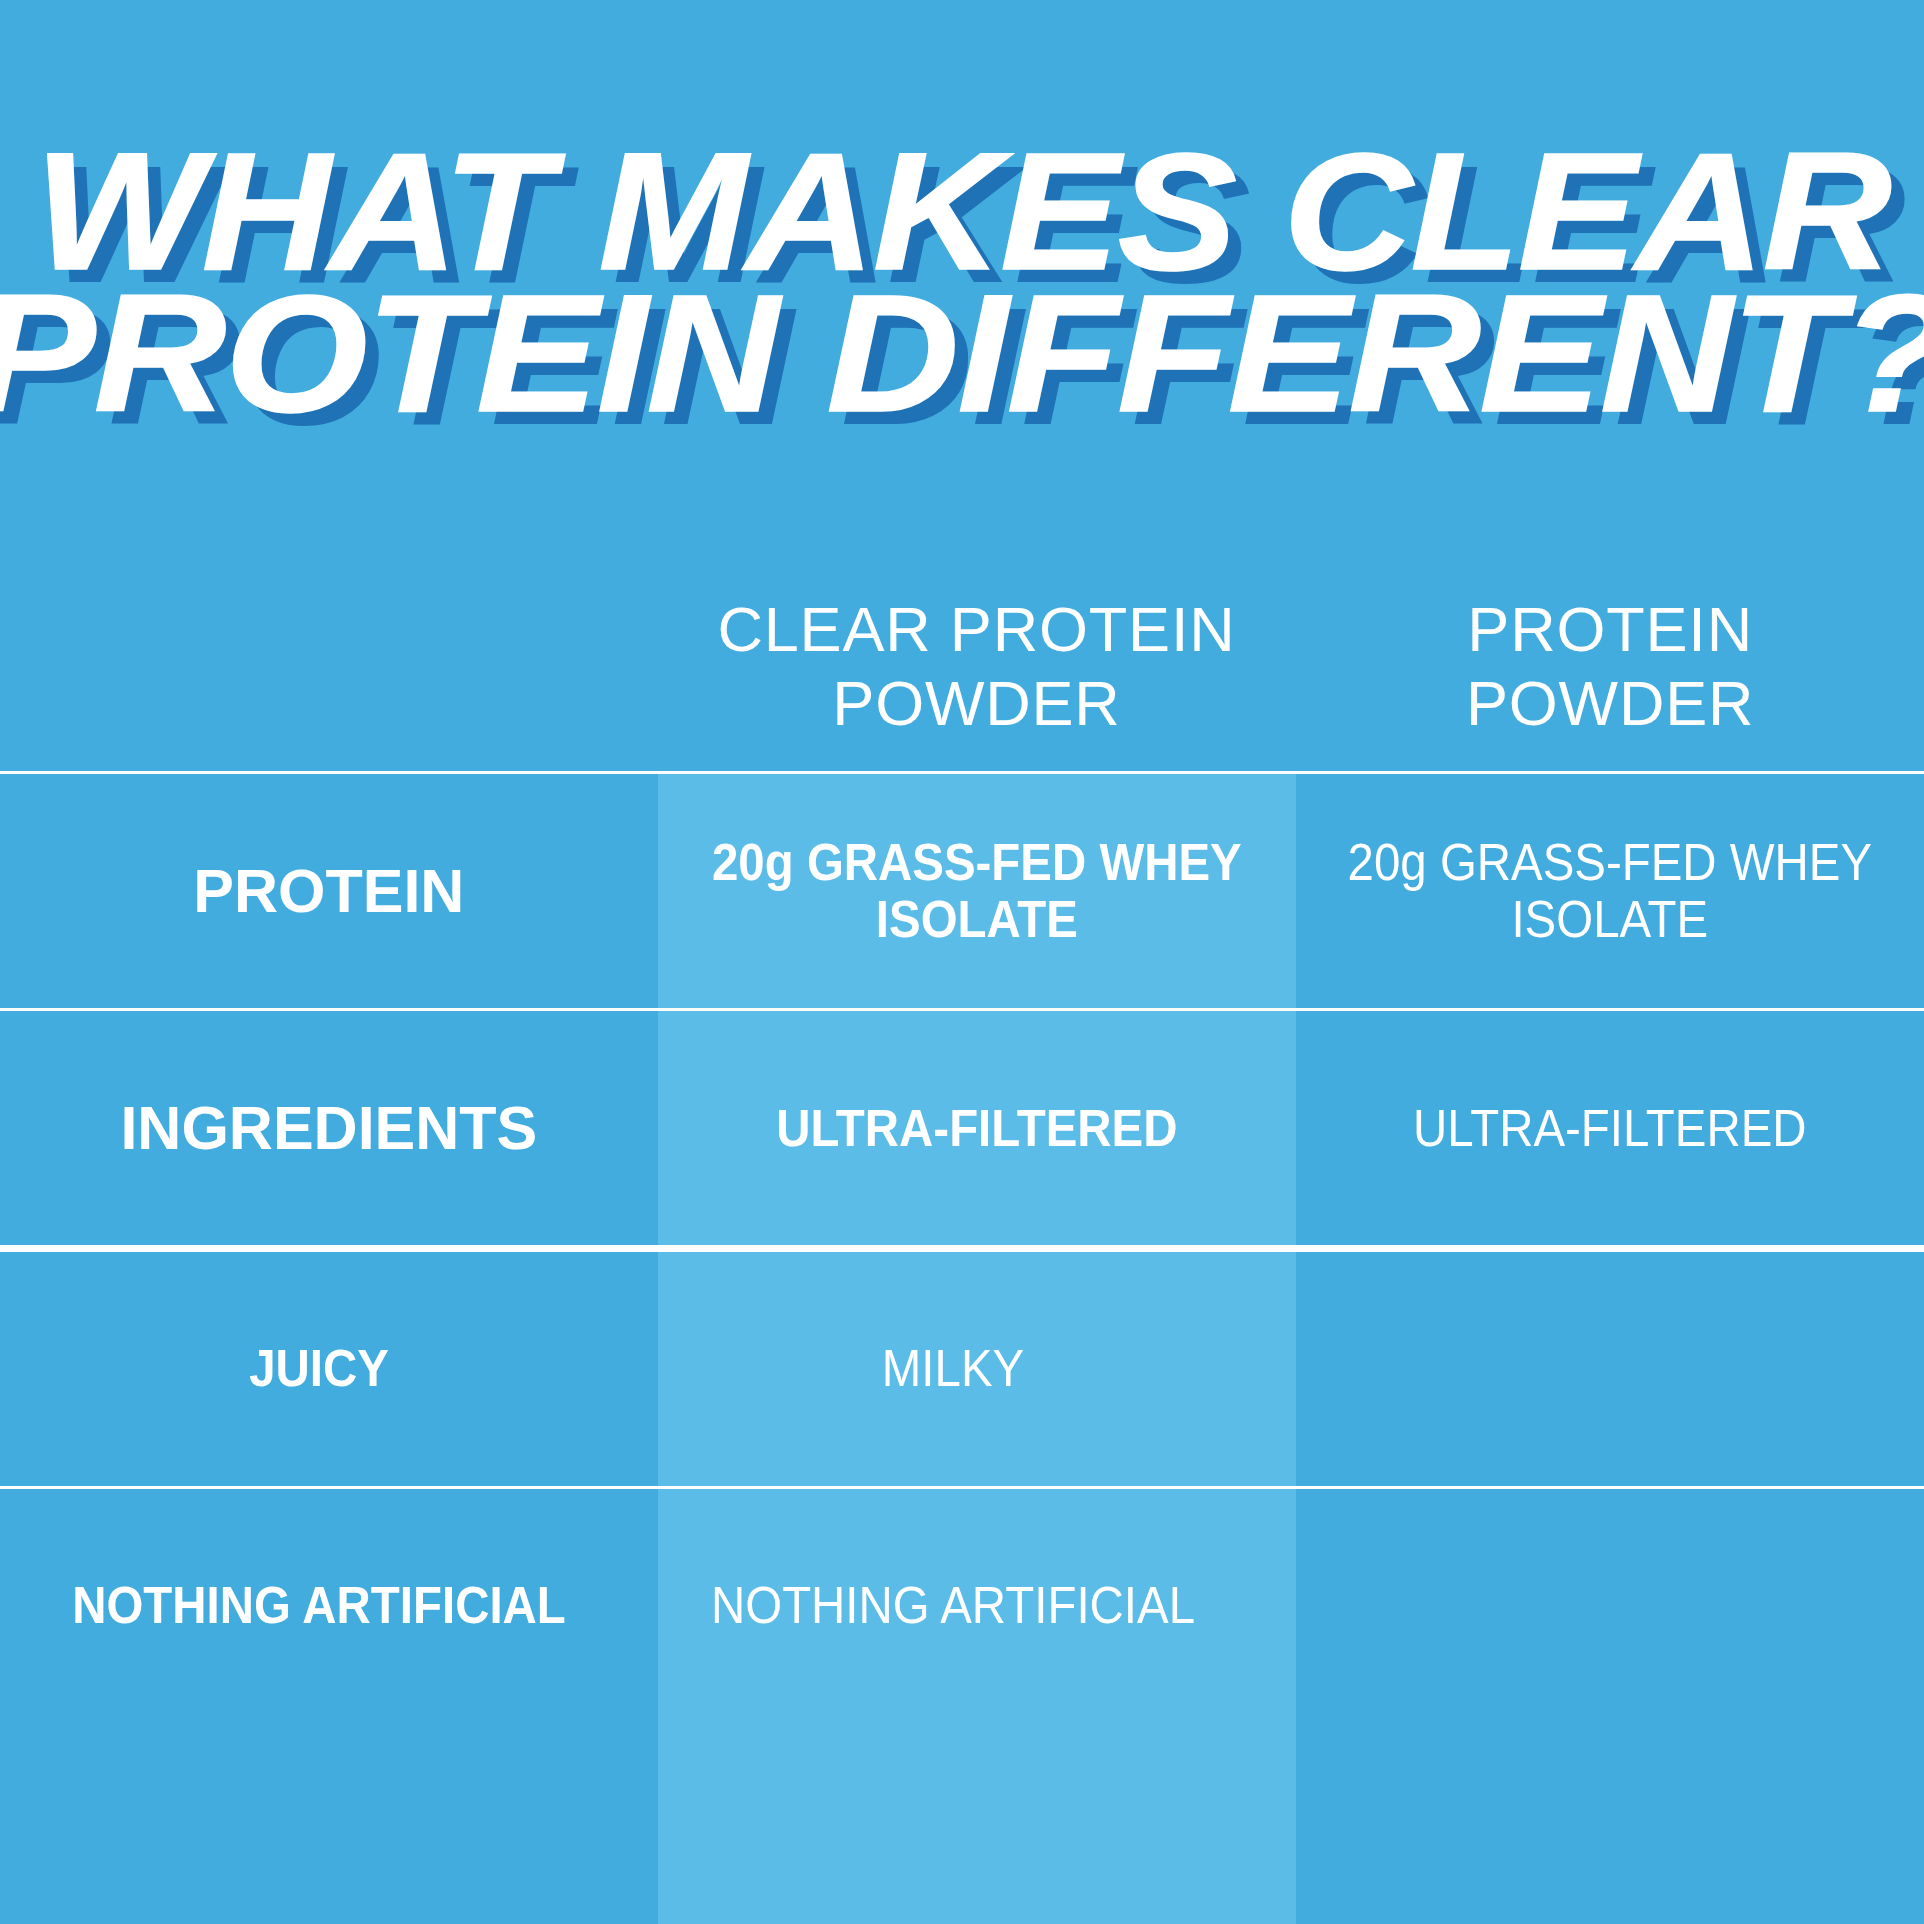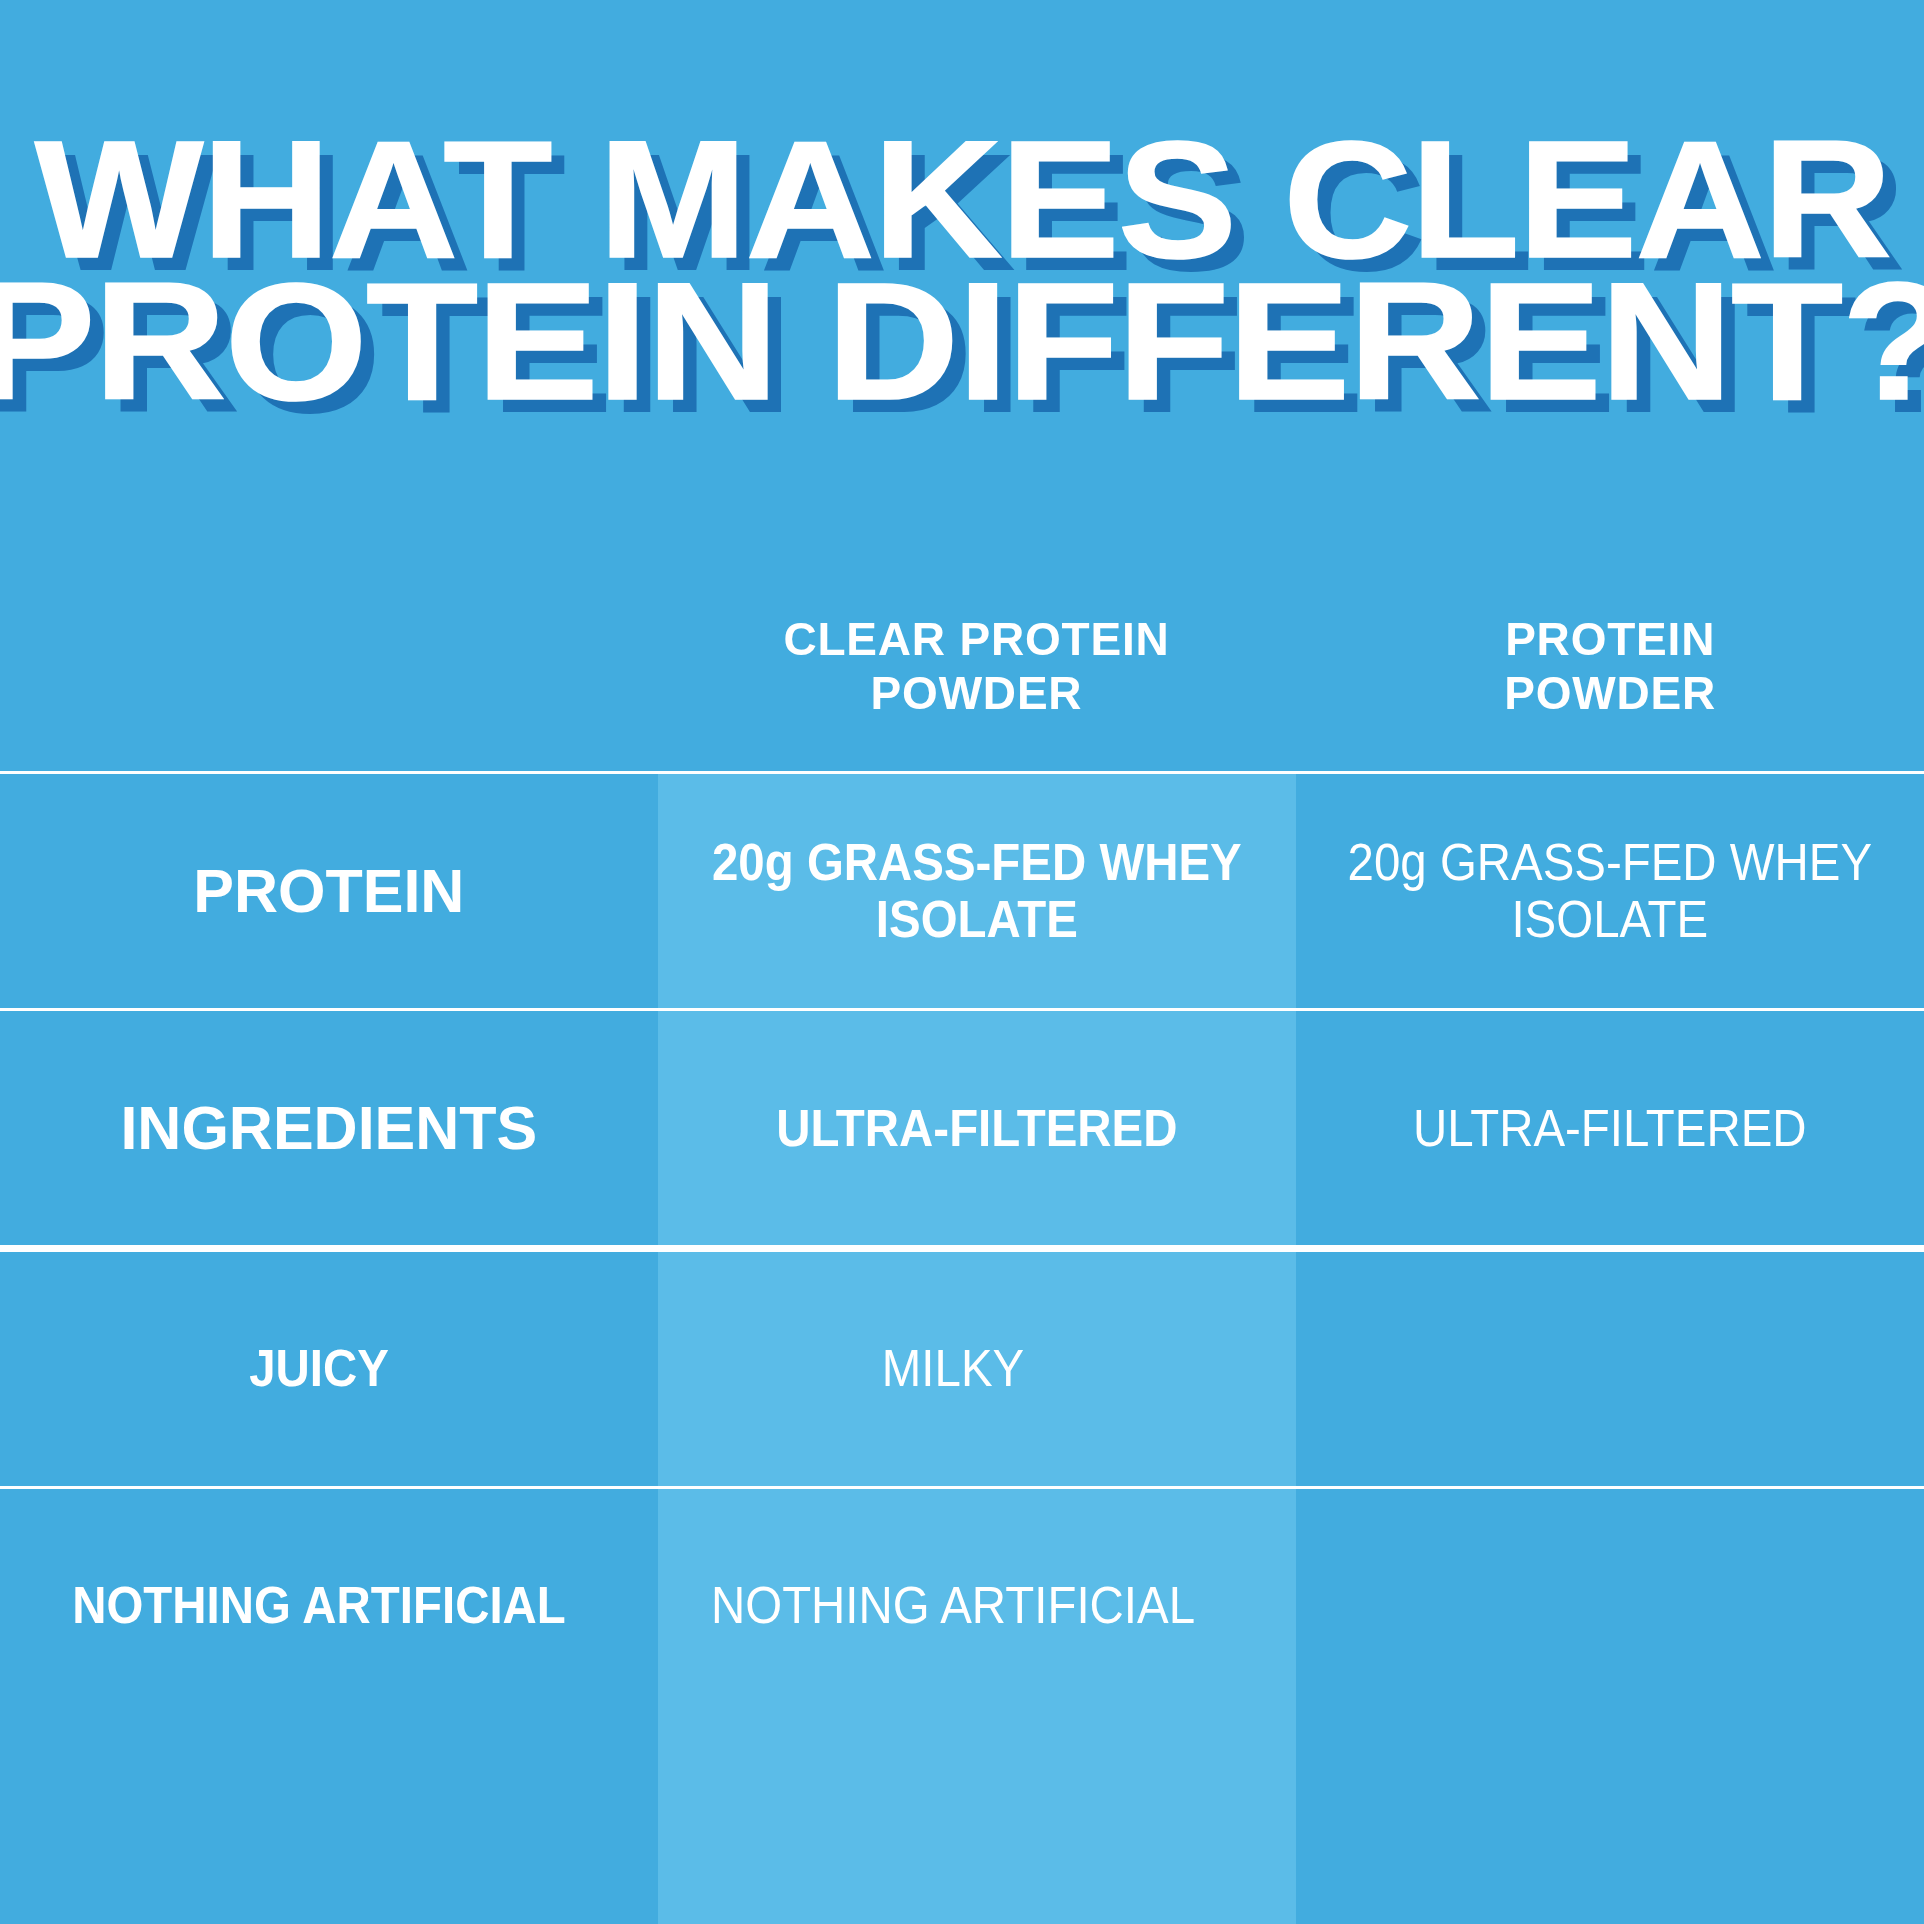--- a/index.html
+++ b/index.html
@@ -23,24 +23,25 @@
     width: 638px;
     height: 1153px;
     background: #5bbce8;
     z-index: 0;
   }
 
   
   #title-block {
     position: absolute;
     left: 0;
-    top: 0;
+    top: 12px;
     width: 1525px;
     height: 561px;
     z-index: 2;
+    font-style: italic;
   }
   .title-line {
     position: absolute;
     left: 0;
     width: 1925px;
     text-align: center;
     color: #ffffff;
     font-weight: 700;
     font-stretch: condensed;
     letter-spacing: -1.6px;
@@ -124,22 +125,22 @@
   }
 
   
   #header-row {
     height: 210px;
     align-items: center;
   }
   #header-row .cell-label { visibility: hidden; }
   #header-row .cell-a,
   #header-row .cell-b {
-    font-size: 46px;
-    font-weight: 700;
+    font-size: 63px;
+    font-weight: 400;
     font-stretch: normal;
     letter-spacing: 0.8px;
     line-height: 1.18;
     transform: none;
   }
 
   .data-row { height: 234px; }
   #row-5 { height: 233px; }
 </style>
 </head>

